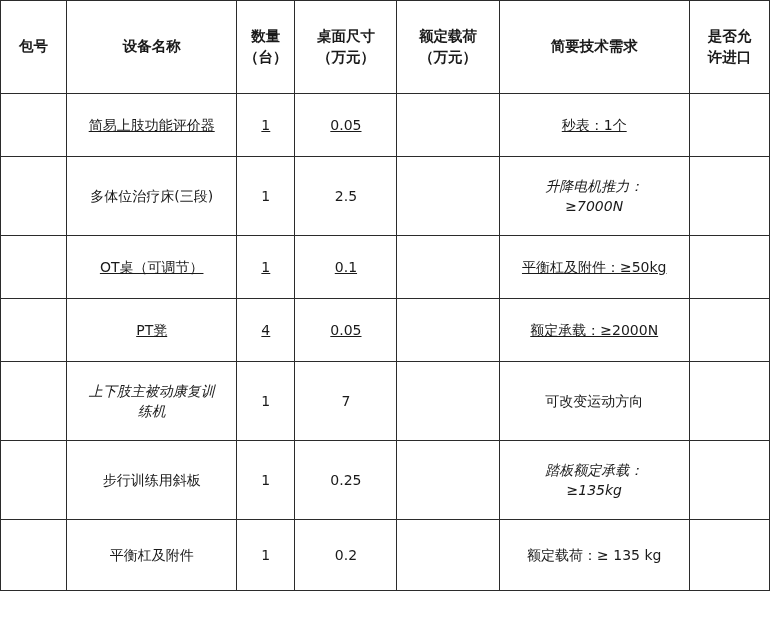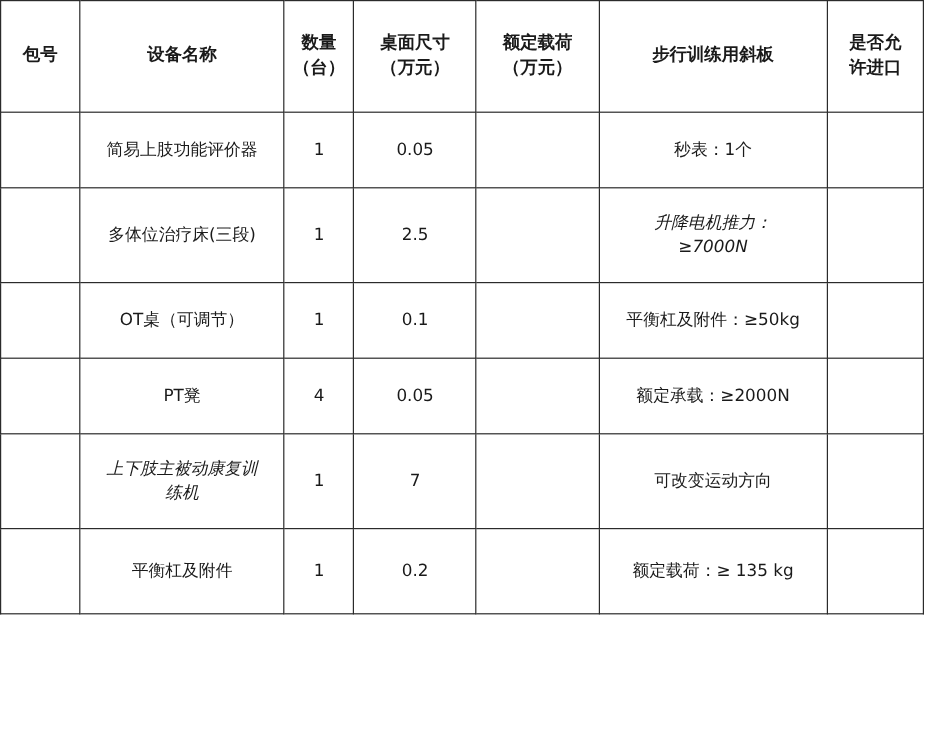--- a/index.html
+++ b/index.html
@@ -51,21 +51,21 @@
   col.c-tech   { width: 190px; }
   col.c-imp    { width: 80px; }
 
   .hdr-line { display: block; }
 
   td.cell-name { font-size: 14px; }
   td.cell-qty, td.cell-price, td.cell-amount { font-size: 14px; }
   td.cell-tech { font-size: 14px; }
 
   tr.row-tall td { height: 66px; }
-  tr.row-short td { height: 50px; }
+  tr.row-short td { height: 50px; text-decoration: underline; }
   tr.row-mid td { height: 58px; }
 
   .two-line { display: block; font-style: italic; }
 </style>
 </head>
 <body>
 
 <div class="sheet">
   <table class="equip">
     <colgroup>
@@ -91,21 +91,21 @@
         </th>
         <th>
           <span class="hdr-line">桌面尺寸</span>
           <span class="hdr-line">（万元）</span>
         </th>
         <th>
           <span class="hdr-line">额定载荷</span>
           <span class="hdr-line">（万元）</span>
         </th>
         <th>
-          <span class="hdr-line">步行训练用斜板</span>
+          <span class="hdr-line">简要技术需求</span>
         </th>
         <th>
           <span class="hdr-line">是否允</span>
           <span class="hdr-line">许进口</span>
         </th>
       </tr>
     </thead>
     <tbody>
       <tr class="row-short">
         <td class="cell-pkg"></td>
@@ -151,20 +151,32 @@
         <td class="cell-name">
           <span class="two-line">上下肢主被动康复训</span>
           <span class="two-line">练机</span>
         </td>
         <td class="cell-qty">1</td>
         <td class="cell-price">7</td>
         <td class="cell-amount"></td>
         <td class="cell-tech">可改变运动方向</td>
         <td class="cell-import"></td>
       </tr>
+      <tr class="row-tall">
+        <td class="cell-pkg"></td>
+        <td class="cell-name">步行训练用斜板</td>
+        <td class="cell-qty">1</td>
+        <td class="cell-price">0.25</td>
+        <td class="cell-amount"></td>
+        <td class="cell-tech">
+          <span class="two-line">踏板额定承载：</span>
+          <span class="two-line">≥135kg</span>
+        </td>
+        <td class="cell-import"></td>
+      </tr>
       <tr class="row-mid">
         <td class="cell-pkg"></td>
         <td class="cell-name">平衡杠及附件</td>
         <td class="cell-qty">1</td>
         <td class="cell-price">0.2</td>
         <td class="cell-amount"></td>
         <td class="cell-tech">额定载荷：≥ 135 kg</td>
         <td class="cell-import"></td>
       </tr>
 

